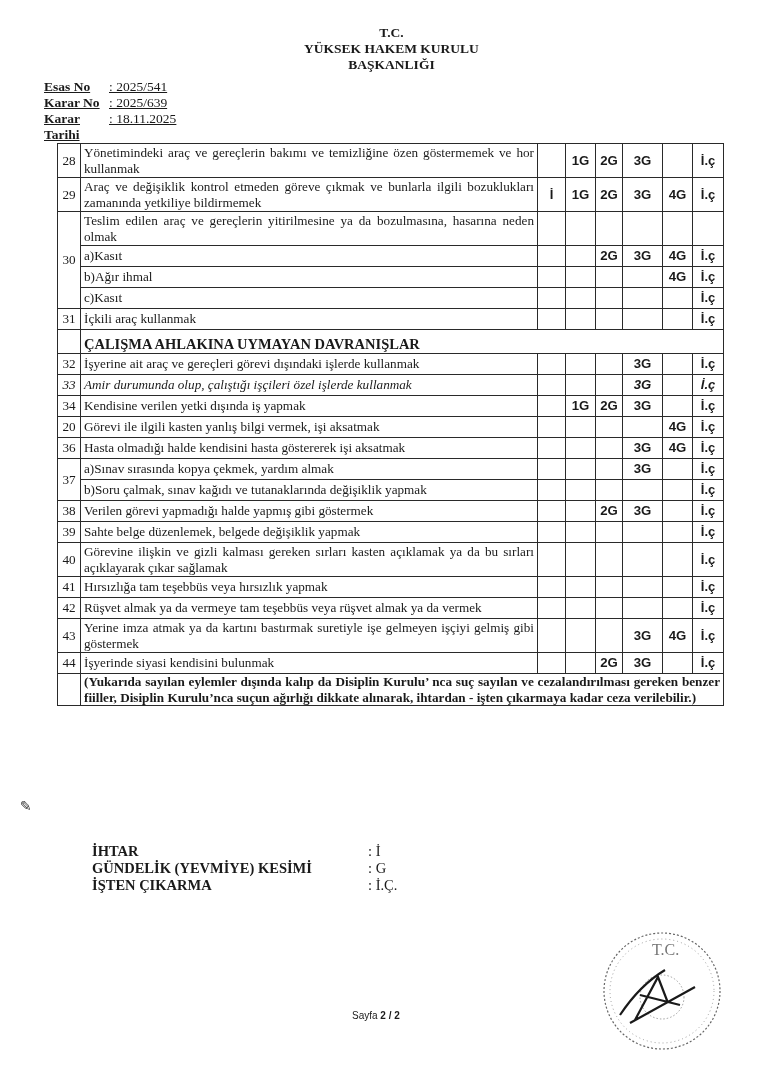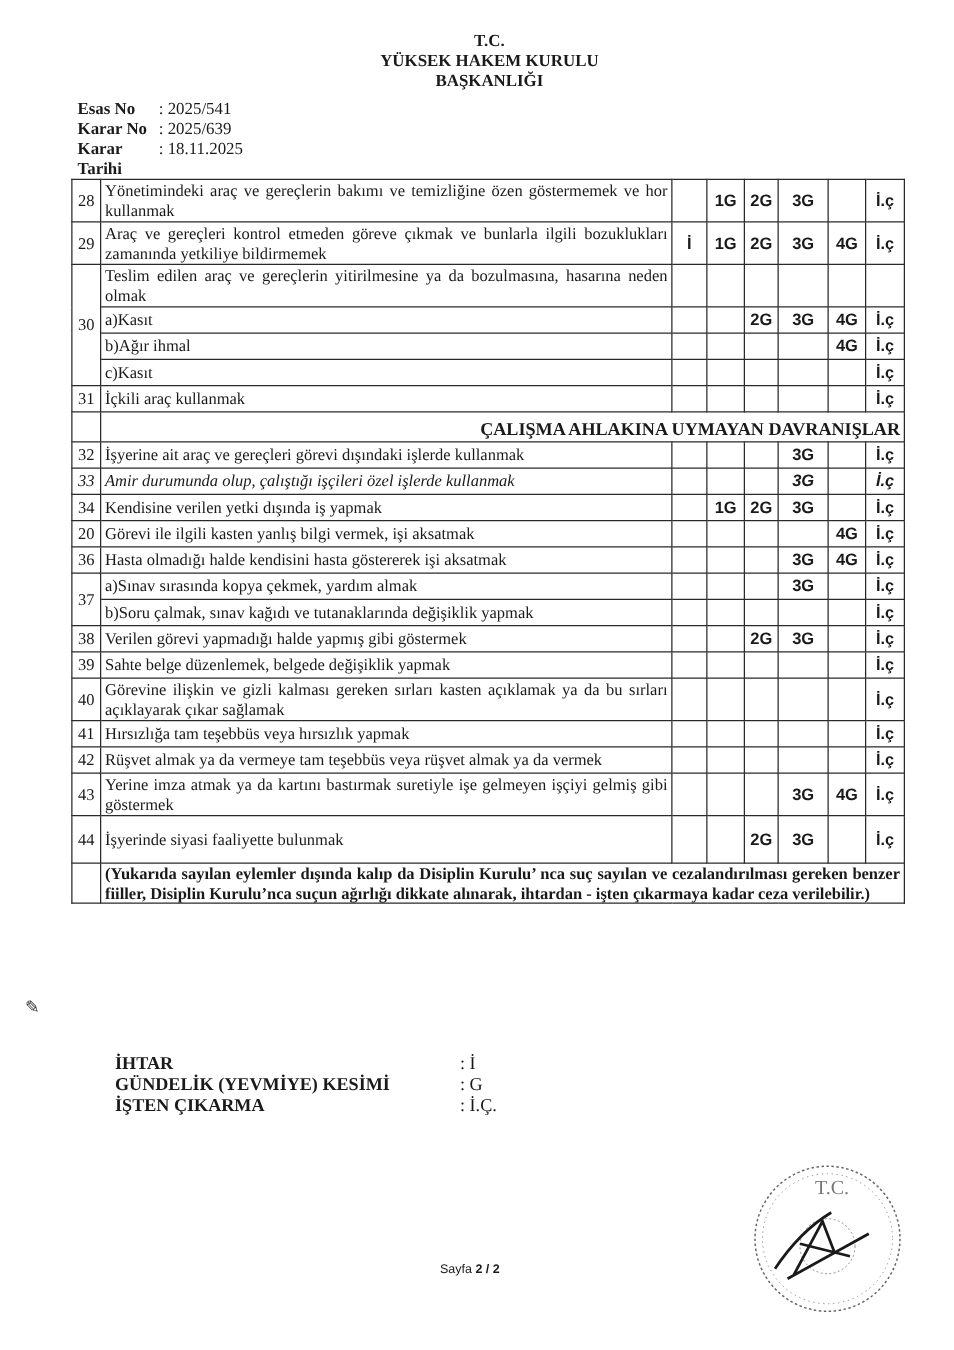--- a/index.html
+++ b/index.html
@@ -1,31 +1,31 @@
 <!DOCTYPE html>
 <html><head>
 <meta charset="utf-8">
 <style>
   html, body { margin:0; padding:0; background:#ffffff; }
   body { width:763px; height:1080px; position:relative; overflow:hidden; color:#1a1a1a; font-family:"Liberation Serif", serif; }
   .hdr { position:absolute; left:0; width:763px; text-align:center; font-weight:bold; font-size:13.5px; line-height:16px; }
   .hdr.l1 { top:25px; left:10px; }
   .hdr.l2 { top:41px; left:10px; }
   .hdr.l3 { top:57px; left:10px; }
-  .meta { position:absolute; left:62px; top:79px; font-size:13.5px; line-height:16px; }
+  .meta { position:absolute; left:44px; top:79px; font-size:13.5px; line-height:16px;text-decoration:underline; }
   .meta-row { display:flex; }
   .meta-key { width:65px; font-weight:bold; }
   .meta-val { }
   table.rules { position:absolute; left:57px; top:143px; width:666px; border-collapse:collapse; table-layout:fixed; }
   table.rules td { border:1.4px solid #2a2a2a; padding:0 3px; font-size:13.2px; line-height:15.5px; vertical-align:middle; }
   td.no { text-align:center; font-size:14px; padding:0; }
   td.desc { text-align:justify; }
   td.pen { text-align:center; font-family:"Liberation Sans", sans-serif; font-weight:bold; font-size:11.5px; padding:0; }
   td.pen.ic { font-size:13px; }
-  tr.sec td.sectitle { text-align:right; font-weight:bold; font-size:14.5px; padding-top:6px; }
+  tr.sec td.sectitle { text-align:left; font-weight:bold; font-size:14.5px; padding-top:6px; }
   td.note { font-weight:bold; font-size:13.4px; line-height:18px; text-align:justify; padding:2px 6px 14px 6px; vertical-align:top; }
   .abbr { position:absolute; left:92px; top:843px; font-weight:bold; font-size:14.5px; line-height:17px; }
   .abbr-row { display:flex; }
   .abbr-k { width:276px; }
   .abbr-v { font-weight:normal; }
   .page { position:absolute; left:352px; top:1010px; font-family:"Liberation Sans", sans-serif; font-size:10px; }
   .page b { font-weight:bold; }
   .stamp { position:absolute; left:580px; top:925px; width:150px; height:130px; }
   .mark { position:absolute; left:20px; top:798px; font-size:14px; font-family:"DejaVu Sans", sans-serif; color:#333; }
 </style>
@@ -68,21 +68,21 @@
         <td class="desc">Yönetimindeki araç ve gereçlerin bakımı ve temizliğine özen göstermemek ve hor kullanmak</td>
         <td class="pen ic"></td>
         <td class="pen">1G</td>
         <td class="pen">2G</td>
         <td class="pen">3G</td>
         <td class="pen"></td>
         <td class="pen ic">İ.ç</td>
       </tr>
       <tr style="height: 34px;">
         <td class="no" rowspan="1">29</td>
-        <td class="desc">Araç ve gereçleri kontrol etmeden göreve çıkmak ve bunlarla ilgili bozuklukları zamanında yetkiliye bildirmemek</td>
+        <td class="desc">Araç ve değişiklik kontrol etmeden göreve çıkmak ve bunlarla ilgili bozuklukları zamanında yetkiliye bildirmemek</td>
         <td class="pen ic">İ</td>
         <td class="pen">1G</td>
         <td class="pen">2G</td>
         <td class="pen">3G</td>
         <td class="pen">4G</td>
         <td class="pen ic">İ.ç</td>
       </tr>
       <tr style="height: 34px;">
         <td class="no" rowspan="4">30</td>
         <td class="desc">Teslim edilen araç ve gereçlerin yitirilmesine ya da bozulmasına, hasarına neden olmak</td>
@@ -256,23 +256,23 @@
       <tr style="height: 34px;">
         <td class="no" rowspan="1">43</td>
         <td class="desc">Yerine imza atmak ya da kartını bastırmak suretiyle işe gelmeyen işçiyi gelmiş gibi göstermek</td>
         <td class="pen ic"></td>
         <td class="pen"></td>
         <td class="pen"></td>
         <td class="pen">3G</td>
         <td class="pen">4G</td>
         <td class="pen ic">İ.ç</td>
       </tr>
-      <tr style="height: 38px;">
+      <tr style="height: 21px;">
         <td class="no" rowspan="1">44</td>
-        <td class="desc">İşyerinde siyasi faaliyette bulunmak</td>
+        <td class="desc">İşyerinde siyasi kendisini bulunmak</td>
         <td class="pen ic"></td>
         <td class="pen"></td>
         <td class="pen">2G</td>
         <td class="pen">3G</td>
         <td class="pen"></td>
         <td class="pen ic">İ.ç</td>
       </tr>
       <tr>
         <td></td>
         <td colspan="7" class="note">(Yukarıda sayılan eylemler dışında kalıp da Disiplin Kurulu’ nca suç sayılan ve cezalandırılması gereken benzer fiiller, Disiplin Kurulu’nca suçun ağırlığı dikkate alınarak, ihtardan - işten çıkarmaya kadar ceza verilebilir.)</td>

